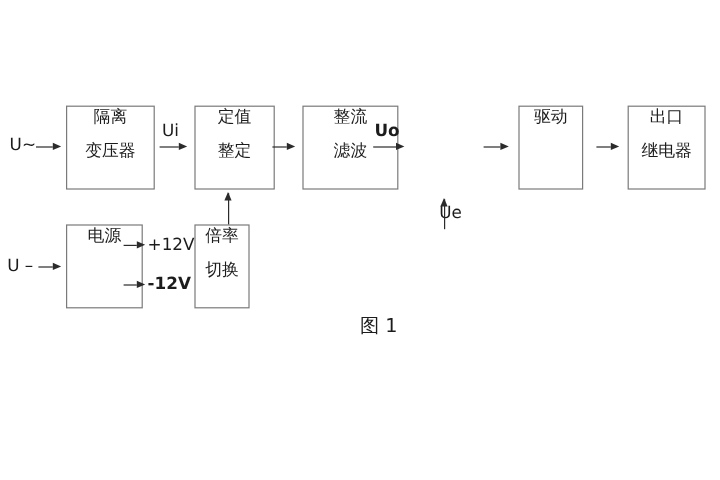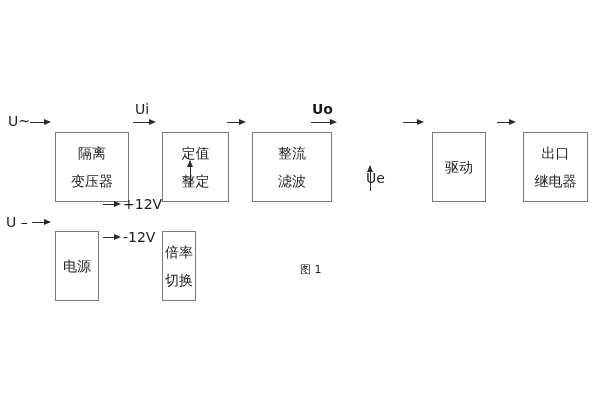--- a/index.html
+++ b/index.html
@@ -17,27 +17,26 @@
     overflow: hidden;
   }
   .box {
     position: absolute;
     box-sizing: border-box;
     border: 1px solid #7a7a7a;
     background: #ffffff;
     display: flex;
     flex-direction: column;
     align-items: center;
-    justify-content: center;
+    justify-content: flex-start;
     gap: 10px;
     font-size: 14px;
     line-height: 18px;
     color: #1c1c1c;
     white-space: nowrap;
-    margin-top: 44px;
   }
   .lbl {
     position: absolute;
     font-size: 14px;
     line-height: 17px;
     color: #1c1c1c;
     white-space: nowrap;
   }
   
   .arrow-r {
@@ -66,21 +65,21 @@
     position: absolute;
     top: -1px;
     left: -3px;
     width: 0; height: 0;
     border-bottom: 7px solid #2b2b2b;
     border-left: 3.5px solid transparent;
     border-right: 3.5px solid transparent;
   }
   .caption {
     position: absolute;
-    font-size: 11px;
+    font-size: 16px;
     color: #1c1c1c;
     white-space: nowrap;
   }
 </style>
 </head>
 <body>
 
 <div class="canvas">
 
   <span class="lbl" style="left:8px; top:113px;">U~</span>
@@ -104,36 +103,36 @@
 
   <div class="box" style="left:432px; top:88px; width:54px; height:70px;">
     <span>驱动</span>
   </div>
 
   <div class="box" style="left:523px; top:88px; width:65px; height:70px;">
     <span>出口</span>
     <span>继电器</span>
   </div>
 
-  <div class="box" style="left:55px; top:187px; width:44px; height:70px;">
+  <div class="box" style="left:55px; top:187px; width:64px; height:70px;">
     <span>电源</span>
   </div>
 
-  <div class="box" style="left:162px; top:187px; width:34px; height:70px;">
+  <div class="box" style="left:162px; top:187px; width:46px; height:70px;">
     <span>倍率</span>
     <span>切换</span>
   </div>
 
 
   <span class="lbl" style="left:135px; top:101px;">Ui</span>
   <span class="lbl" style="left:312px; top:101px;font-weight:bold;">Uo</span>
   <span class="lbl" style="left:366px; top:170px;">Ue</span>
 
   <span class="lbl" style="left:123px; top:196px;">+12V</span>
-  <span class="lbl" style="left:123px; top:229px;">-12V</span>
+  <span class="lbl" style="left:123px; top:229px;font-weight:bold;">-12V</span>
 
   <div class="arrow-r" style="left:30px; top:122px; width:14px;"></div>
   <div class="arrow-r" style="left:133px; top:122px; width:16px;"></div>
   <div class="arrow-r" style="left:227px; top:122px; width:12px;"></div>
   <div class="arrow-r" style="left:311px; top:122px; width:19px;"></div>
   <div class="arrow-r" style="left:403px; top:122px; width:14px;"></div>
   <div class="arrow-r" style="left:497px; top:122px; width:12px;"></div>
 
   <div class="arrow-r" style="left:32px; top:222px; width:12px;"></div>
   <div class="arrow-r" style="left:103px; top:204px; width:11px;"></div>

